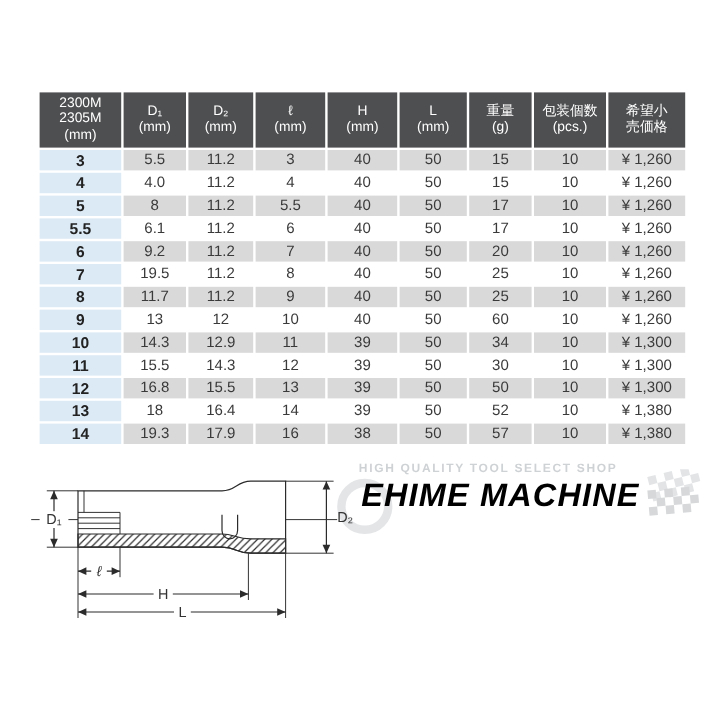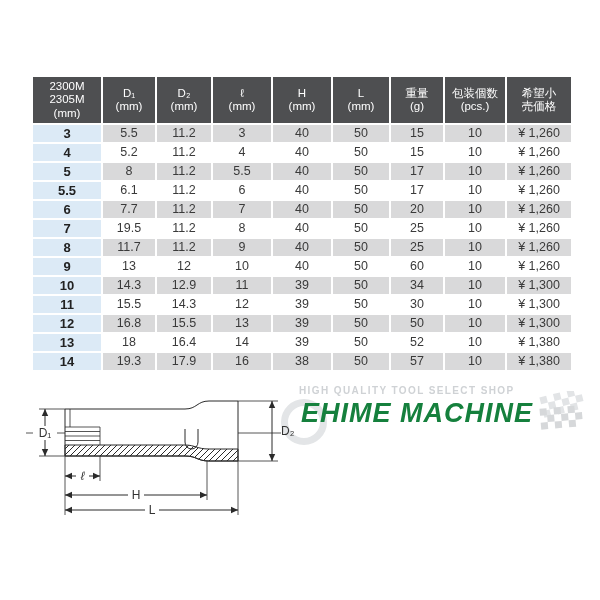--- a/index.html
+++ b/index.html
@@ -3,21 +3,21 @@
 <meta charset="utf-8">
 <style>
   html,body{margin:0;padding:0;background:#fff;}
   #page{position:relative;width:600px;height:600px;background:#fff;overflow:hidden;
         font-family:"Liberation Sans","DejaVu Sans",sans-serif;}
 
   
   .wm-tagline{position:absolute;left:299px;top:385px;font-size:10px;font-weight:bold;
               letter-spacing:1.4px;color:#cfd2d5;white-space:nowrap;}
   .wm-brand{position:absolute;left:301px;top:398px;font-size:27px;font-weight:bold;
-            font-style:italic;letter-spacing:1px;color:#15803d;white-space:nowrap;}
+            font-style:italic;letter-spacing:1px;color:#000000;white-space:nowrap;}
   .wm-ball{position:absolute;left:281px;top:399px;width:32px;height:32px;border-radius:50%;
            border:7px solid #e3e5e7;background:#fff;}
   .wm-flag{position:absolute;left:534px;top:391px;}
 
   
   .table-wrap{position:absolute;left:31px;top:75px;}
   table{border-collapse:separate;border-spacing:2px;}
   th{background:#4e4f51;color:#fff;font-weight:normal;font-size:11.5px;line-height:13.5px;
      vertical-align:middle;text-align:center;height:44px;padding:1px 0;}
   td{font-size:12.5px;line-height:17px;height:17px;text-align:center;color:#3a3a3a;padding:0;}
@@ -128,21 +128,21 @@
             <td>11.2</td>
             <td>3</td>
             <td>40</td>
             <td>50</td>
             <td>15</td>
             <td>10</td>
             <td>¥ 1,260</td>
           </tr>
           <tr>
             <td class="first">4</td>
-            <td>5.2</td>
+            <td>4.0</td>
             <td>11.2</td>
             <td>4</td>
             <td>40</td>
             <td>50</td>
             <td>15</td>
             <td>10</td>
             <td>¥ 1,260</td>
           </tr>
           <tr>
             <td class="first">5</td>
@@ -161,21 +161,21 @@
             <td>11.2</td>
             <td>6</td>
             <td>40</td>
             <td>50</td>
             <td>17</td>
             <td>10</td>
             <td>¥ 1,260</td>
           </tr>
           <tr>
             <td class="first">6</td>
-            <td>7.7</td>
+            <td>9.2</td>
             <td>11.2</td>
             <td>7</td>
             <td>40</td>
             <td>50</td>
             <td>20</td>
             <td>10</td>
             <td>¥ 1,260</td>
           </tr>
           <tr>
             <td class="first">7</td>

